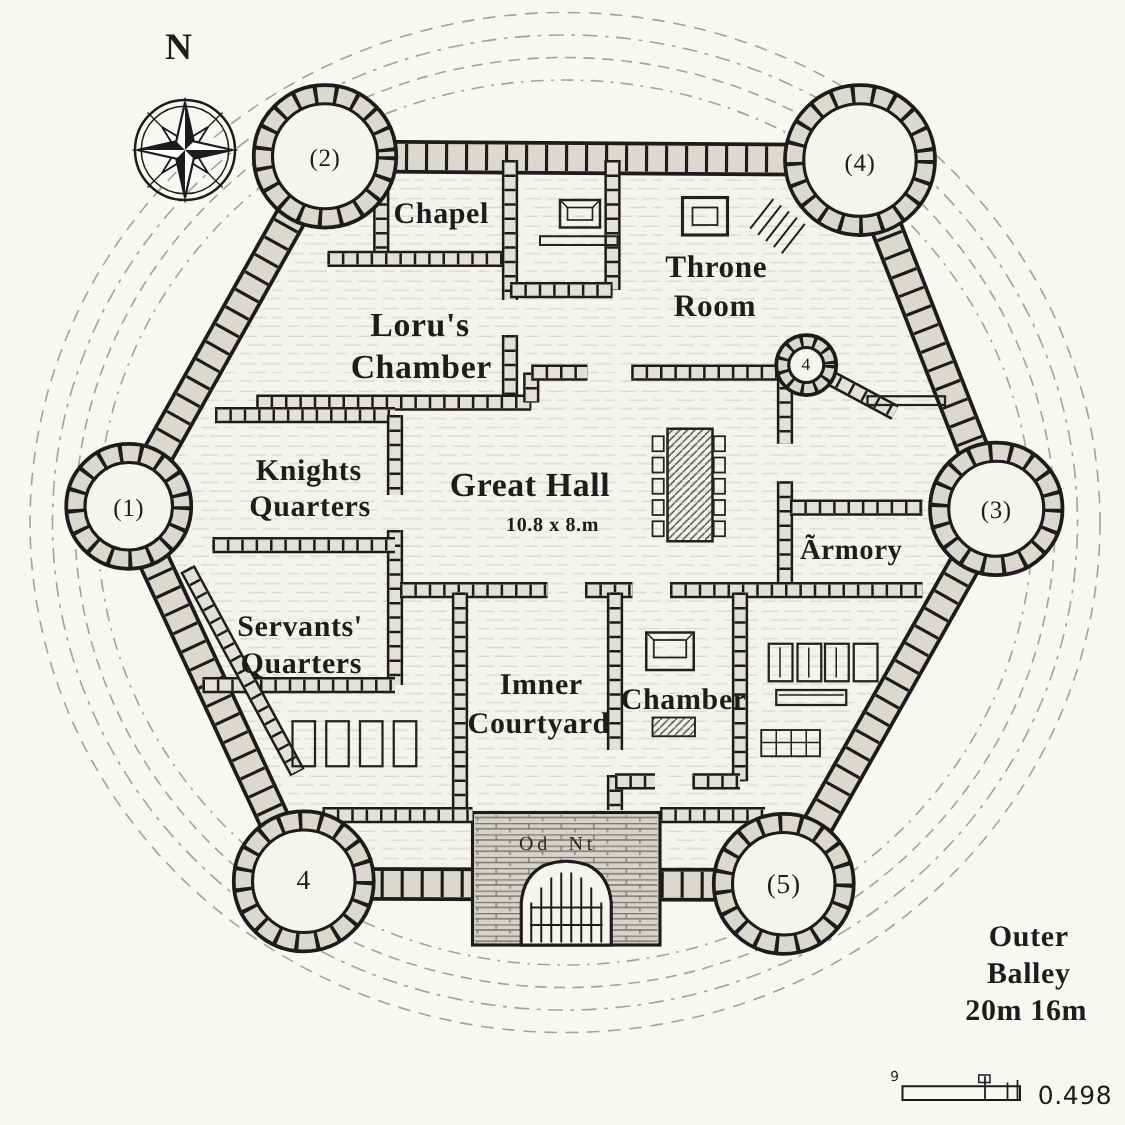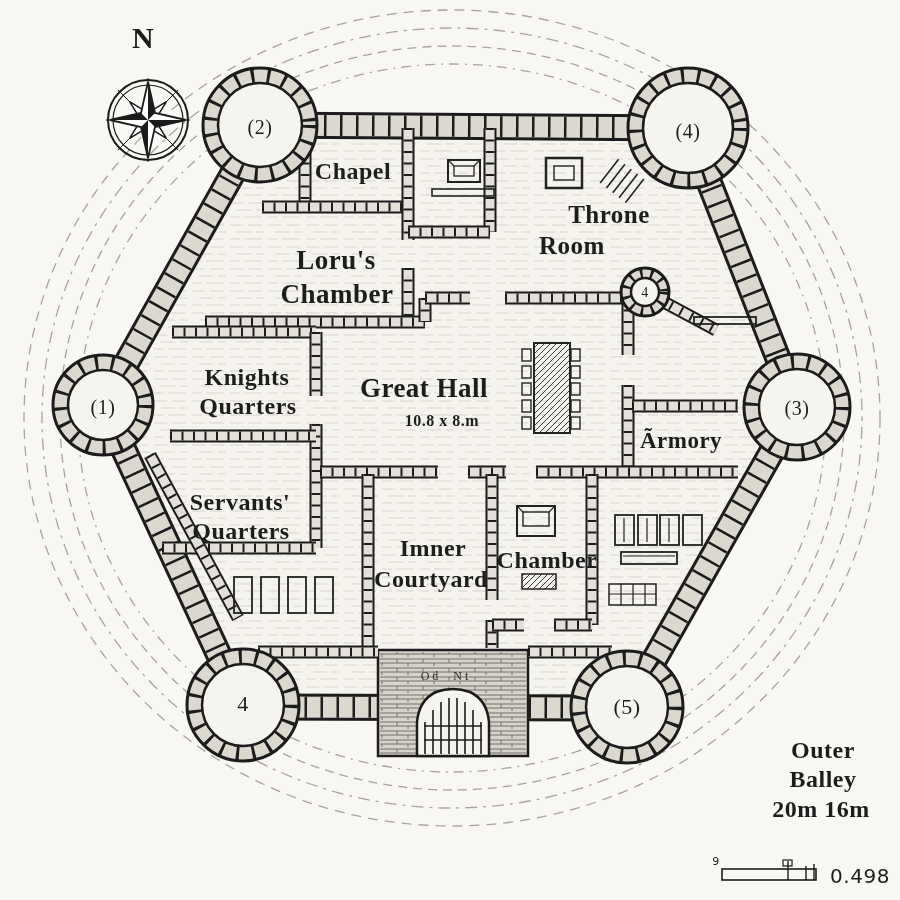--- a/index.html
+++ b/index.html
@@ -322,34 +322,34 @@
   <div class="lbl light" style="left:260px;top:127px;font-size:20px;">(2)</div>
   <div class="lbl light" style="left:797px;top:408px;font-size:20px;">(3)</div>
   <div class="lbl light" style="left:688px;top:131px;font-size:20px;">(4)</div>
   <div class="lbl light" style="left:243px;top:704px;font-size:22px;">4</div>
   <div class="lbl light" style="left:627px;top:707px;font-size:22px;">(5)</div>
   <div class="lbl light" style="left:645px;top:293px;font-size:14px;">4</div>
 
   <div class="lbl" style="left:353px;top:171px;font-size:24px;">Chapel</div>
   <div class="lbl" style="left:336px;top:260px;font-size:27px;">Loru's</div>
   <div class="lbl" style="left:337px;top:294px;font-size:27px;">Chamber</div>
-  <div class="lbl" style="left:573px;top:214px;font-size:25px;margin-left:36px;">Throne</div>
+  <div class="lbl" style="left:573px;top:214px;font-size:25px;">Throne</div>
   <div class="lbl" style="left:572px;top:245px;font-size:25px;">Room</div>
   <div class="lbl" style="left:247px;top:377px;font-size:24px;">Knights</div>
   <div class="lbl" style="left:248px;top:406px;font-size:24px;">Quarters</div>
   <div class="lbl" style="left:424px;top:388px;font-size:27px;">Great Hall</div>
   <div class="lbl" style="left:442px;top:421px;font-size:16px;">10.8 x 8.m</div>
   <div class="lbl" style="left:681px;top:440px;font-size:23px;">Ãrmory</div>
   <div class="lbl" style="left:240px;top:502px;font-size:24px;">Servants'</div>
   <div class="lbl" style="left:241px;top:531px;font-size:24px;">Quarters</div>
   <div class="lbl" style="left:433px;top:548px;font-size:24px;">Imner</div>
   <div class="lbl" style="left:431px;top:579px;font-size:24px;">Courtyard</div>
   <div class="lbl" style="left:547px;top:560px;font-size:24px;">Chamber</div>
 
-  <div class="lbl light" style="left:446px;top:676px;font-size:12px;letter-spacing:3px;color:#2a2a2a;">Od  Nt</div>
+  <div class="lbl light" style="left:446px;top:676px;font-size:16px;letter-spacing:3px;color:#2a2a2a;">Od  Nt</div>
 
   <div class="lbl" style="left:823px;top:750px;font-size:24px;">Outer</div>
   <div class="lbl" style="left:823px;top:779px;font-size:24px;">Balley</div>
   <div class="lbl" style="left:821px;top:809px;font-size:24px;">20m 16m</div>
 
   <div class="lbl sans" style="left:716px;top:861px;font-size:11px;">9</div>
   <div class="lbl sans" style="left:860px;top:876px;font-size:20px;">0.498</div>
 </div>
 
 </div>

